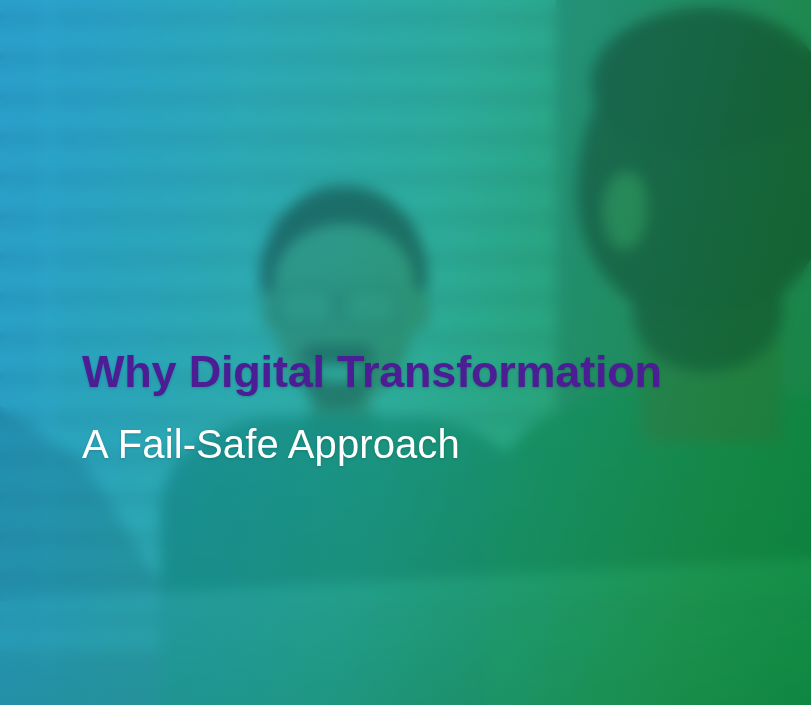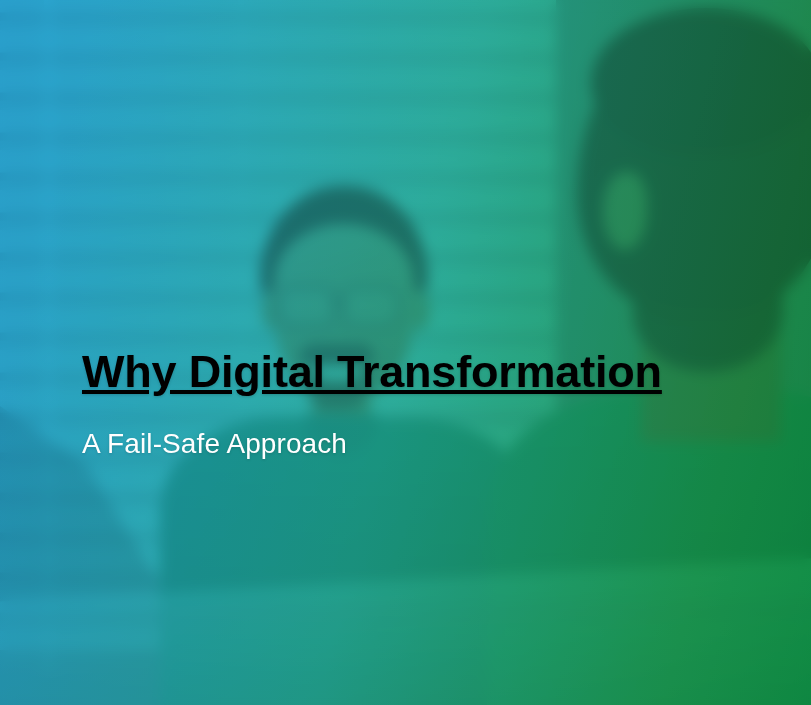--- a/index.html
+++ b/index.html
@@ -294,30 +294,29 @@
     position: absolute;
     left: 82px;
     top: 336px;
     width: 660px;
   }
   .headline {
     margin: 0;
     font-size: 45px;
     font-weight: 700;
     line-height: 72px;
-    color: #000000;
+    color: #4c1d95;
     letter-spacing: -0.2px;
     white-space: nowrap;
     text-shadow: 0 1px 3px rgba(0,0,0,0.18);
-    text-decoration: underline;
   }
   .subheadline {
     margin: 0;
     padding-top: 14px;
-    font-size: 28px;
+    font-size: 40px;
     font-weight: 400;
     line-height: 44px;
     color: #ffffff;
     letter-spacing: 0.1px;
     white-space: nowrap;
     text-shadow: 0 1px 3px rgba(0,0,0,0.16);
   }
 </style>
 </head>
 <body>

